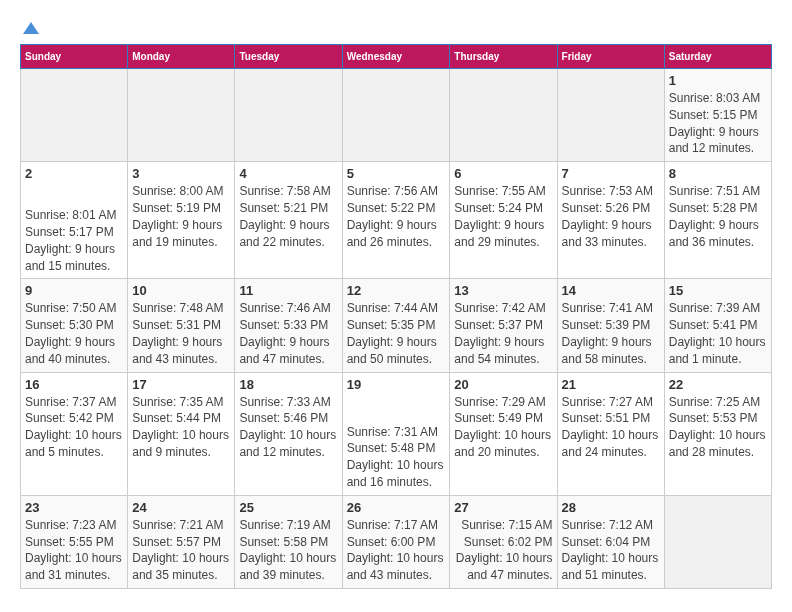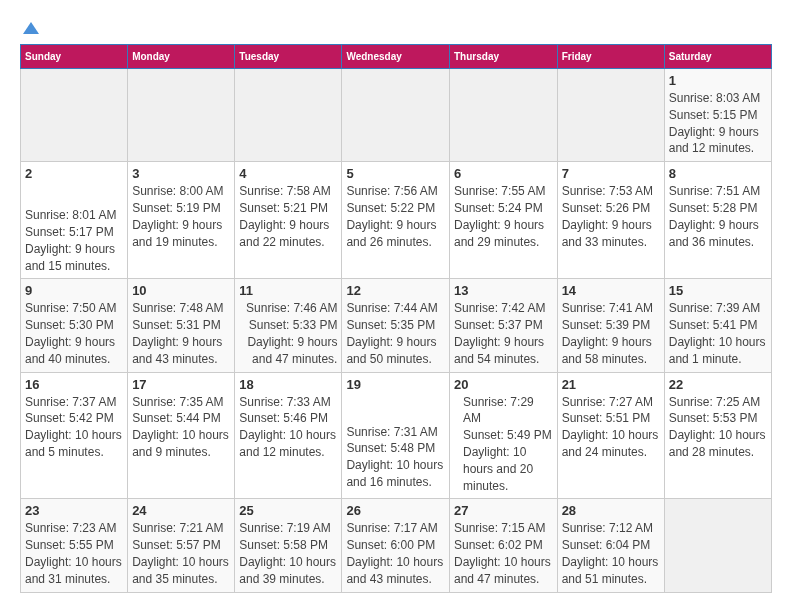--- a/index.html
+++ b/index.html
@@ -189,21 +189,21 @@
 Daylight: 9 hours and 40 minutes.</div>
         </td>
         <td>
           <span class="day-number">10</span>
           <div class="day-info" style="white-space: pre-line;">Sunrise: 7:48 AM
 Sunset: 5:31 PM
 Daylight: 9 hours and 43 minutes.</div>
         </td>
         <td>
           <span class="day-number">11</span>
-          <div class="day-info" style="white-space: pre-line; text-align: right;">Sunrise: 7:46 AM
+          <div class="day-info" style="white-space: pre-line;">Sunrise: 7:46 AM
 Sunset: 5:33 PM
 Daylight: 9 hours and 47 minutes.</div>
         </td>
         <td>
           <span class="day-number">12</span>
           <div class="day-info" style="white-space: pre-line;">Sunrise: 7:44 AM
 Sunset: 5:35 PM
 Daylight: 9 hours and 50 minutes.</div>
         </td>
         <td>
@@ -245,21 +245,21 @@
 Daylight: 10 hours and 12 minutes.</div>
         </td>
         <td>
           <span class="day-number">19</span>
           <div class="day-info" style="white-space: pre-line; margin-top: 32px;">Sunrise: 7:31 AM
 Sunset: 5:48 PM
 Daylight: 10 hours and 16 minutes.</div>
         </td>
         <td>
           <span class="day-number">20</span>
-          <div class="day-info" style="white-space: pre-line; margin-left: 9px;">Sunrise: 7:29 AM
+          <div class="day-info" style="white-space: pre-line;">Sunrise: 7:29 AM
 Sunset: 5:49 PM
 Daylight: 10 hours and 20 minutes.</div>
         </td>
         <td>
           <span class="day-number">21</span>
           <div class="day-info" style="white-space: pre-line;">Sunrise: 7:27 AM
 Sunset: 5:51 PM
 Daylight: 10 hours and 24 minutes.</div>
         </td>
         <td>
@@ -289,21 +289,21 @@
 Daylight: 10 hours and 39 minutes.</div>
         </td>
         <td>
           <span class="day-number">26</span>
           <div class="day-info" style="white-space: pre-line;">Sunrise: 7:17 AM
 Sunset: 6:00 PM
 Daylight: 10 hours and 43 minutes.</div>
         </td>
         <td>
           <span class="day-number">27</span>
-          <div class="day-info" style="white-space: pre-line;">Sunrise: 7:15 AM
+          <div class="day-info" style="white-space: pre-line; text-align: right;">Sunrise: 7:15 AM
 Sunset: 6:02 PM
 Daylight: 10 hours and 47 minutes.</div>
         </td>
         <td>
           <span class="day-number">28</span>
           <div class="day-info" style="white-space: pre-line;">Sunrise: 7:12 AM
 Sunset: 6:04 PM
 Daylight: 10 hours and 51 minutes.</div>
         </td>
         <td class="empty-cell"></td>

